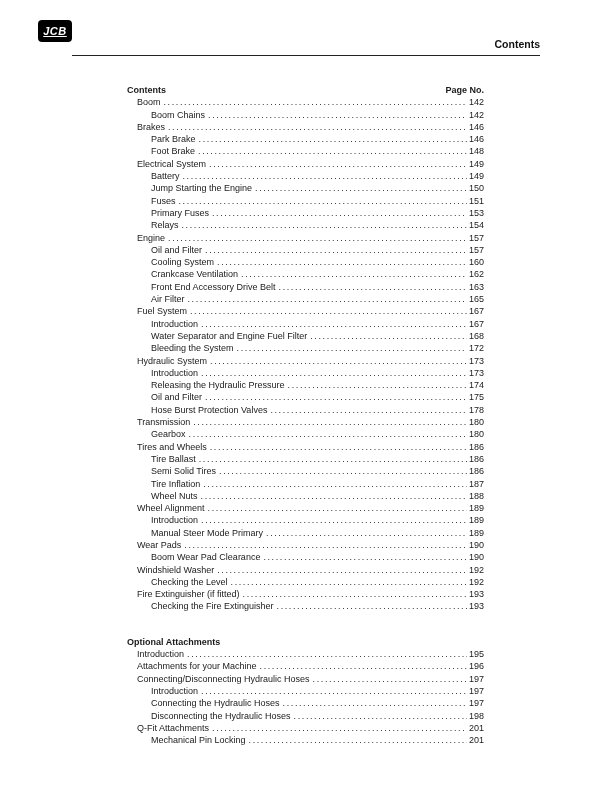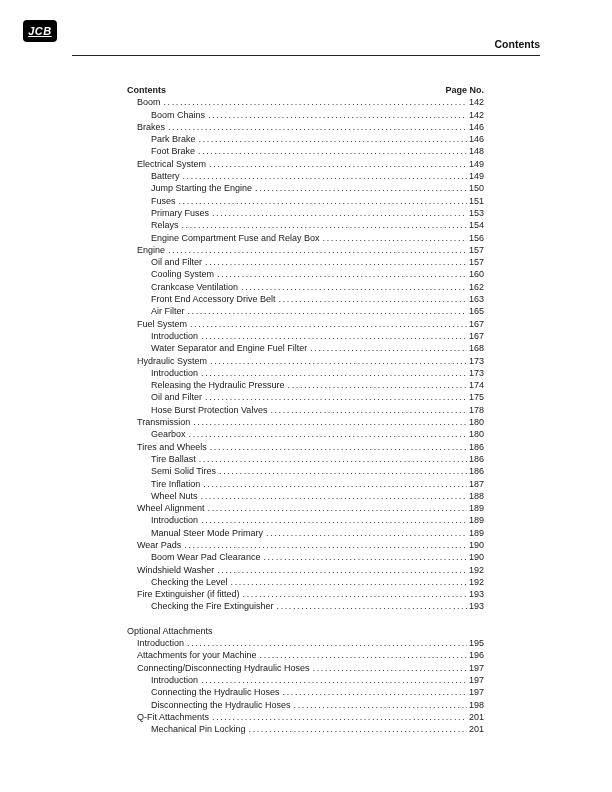--- a/index.html
+++ b/index.html
@@ -12,21 +12,21 @@
     width: 612px;
     height: 792px;
     background: #ffffff;
     font-family: "Liberation Sans", sans-serif;
     color: #1a1a1a;
     overflow: hidden;
   }
   
   .logo {
     position: absolute;
-    left: 23px;
+    left: 38px;
     top: 20px;
     width: 34px;
     height: 22px;
     background: #000000;
     border-radius: 4px;
     display: flex;
     align-items: center;
     justify-content: center;
   }
   .logo span {
@@ -86,22 +86,22 @@
     content: "..........................................................................................................................................................................................";
     letter-spacing: 1.6px;
   }
   .toc-page {
     flex: 0 0 auto;
     text-align: right;
   }
   .level-1 { padding-left: 10px; align-items: center; }
   .level-2 { padding-left: 24px; }
   .section {
-    font-weight: normal;
-    margin-top: 12px;
+    font-weight: bold;
+    margin-top: 23px;
     text-align: right;
   }
 </style>
 </head>
 <body>
 
 <div class="page">
 
   <div class="logo">
     <span>JCB</span>
@@ -165,25 +165,20 @@
         <div class="toc-row level-2">
           <span class="toc-label">Primary Fuses</span>
           <span class="toc-dots"></span>
           <span class="toc-page">153</span>
         </div>
         <div class="toc-row level-2">
           <span class="toc-label">Relays</span>
           <span class="toc-dots"></span>
           <span class="toc-page">154</span>
         </div>
-        <div class="toc-row level-2">
-          <span class="toc-label">Engine Compartment Fuse and Relay Box</span>
-          <span class="toc-dots"></span>
-          <span class="toc-page">156</span>
-        </div>
         <div class="toc-row level-1">
           <span class="toc-label">Engine</span>
           <span class="toc-dots"></span>
           <span class="toc-page">157</span>
         </div>
         <div class="toc-row level-2">
           <span class="toc-label">Oil and Filter</span>
           <span class="toc-dots"></span>
           <span class="toc-page">157</span>
         </div>
@@ -214,20 +209,25 @@
         </div>
         <div class="toc-row level-2">
           <span class="toc-label">Introduction</span>
           <span class="toc-dots"></span>
           <span class="toc-page">167</span>
         </div>
         <div class="toc-row level-2">
           <span class="toc-label">Water Separator and Engine Fuel Filter</span>
           <span class="toc-dots"></span>
           <span class="toc-page">168</span>
+        </div>
+        <div class="toc-row level-2">
+          <span class="toc-label">Bleeding the System</span>
+          <span class="toc-dots"></span>
+          <span class="toc-page">172</span>
         </div>
         <div class="toc-row level-1">
           <span class="toc-label">Hydraulic System</span>
           <span class="toc-dots"></span>
           <span class="toc-page">173</span>
         </div>
         <div class="toc-row level-2">
           <span class="toc-label">Introduction</span>
           <span class="toc-dots"></span>
           <span class="toc-page">173</span>

